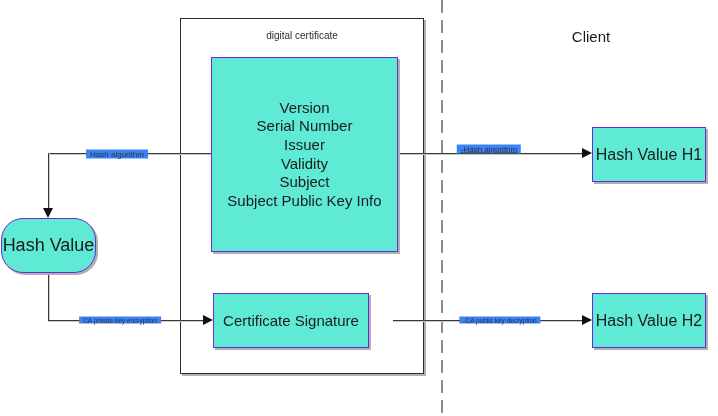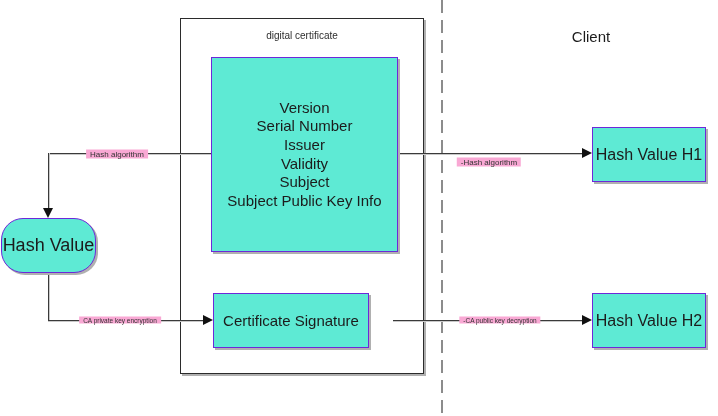--- a/index.html
+++ b/index.html
@@ -94,21 +94,21 @@
   .arrow-down{
     position:absolute;width:0;height:0;
     border-left:5px solid transparent;
     border-right:5px solid transparent;
     border-top:10px solid #111111;
     z-index:4;
   }
   .line-label{
     position:absolute;
     transform:translate(-50%,-50%);
-    background:#f9a8d4;
+    background:#3b82f6;
     padding:0 4px;
     white-space:nowrap;
     color:#333333;
     z-index:3;
   }
   .lbl-8{font-size:8px;}
   .lbl-6{font-size:6.5px;}
   .field-line{white-space:nowrap;}
 </style>
 </head>
@@ -154,19 +154,19 @@
   <div class="arrow-down" style="left:43px;top:208px;"></div>
   <div class="line-label lbl-8" style="left:117px;top:153.5px;">Hash algorithm</div>
 
   <div class="vline" style="left:47.5px;top:273px;height:47px;"></div>
   <div class="hline" style="left:48px;top:319.5px;width:156px;"></div>
   <div class="arrow-right" style="left:203px;top:315px;"></div>
   <div class="line-label lbl-6" style="left:120px;top:319.5px;">CA private key encryption</div>
 
   <div class="hline" style="left:398px;top:152.5px;width:184px;"></div>
   <div class="arrow-right" style="left:582px;top:148px;"></div>
-  <div class="line-label lbl-8" style="left:489px;top:162px;">-Hash algorithm</div>
+  <div class="line-label lbl-8" style="left:489px;top:149px;text-decoration:underline;">-Hash algorithm</div>
 
   <div class="hline" style="left:393px;top:319.5px;width:189px;"></div>
   <div class="arrow-right" style="left:582px;top:315px;"></div>
   <div class="line-label lbl-6" style="left:500px;top:319.5px;">-CA public key decryption</div>
 
 </div>
 
 </body></html>

